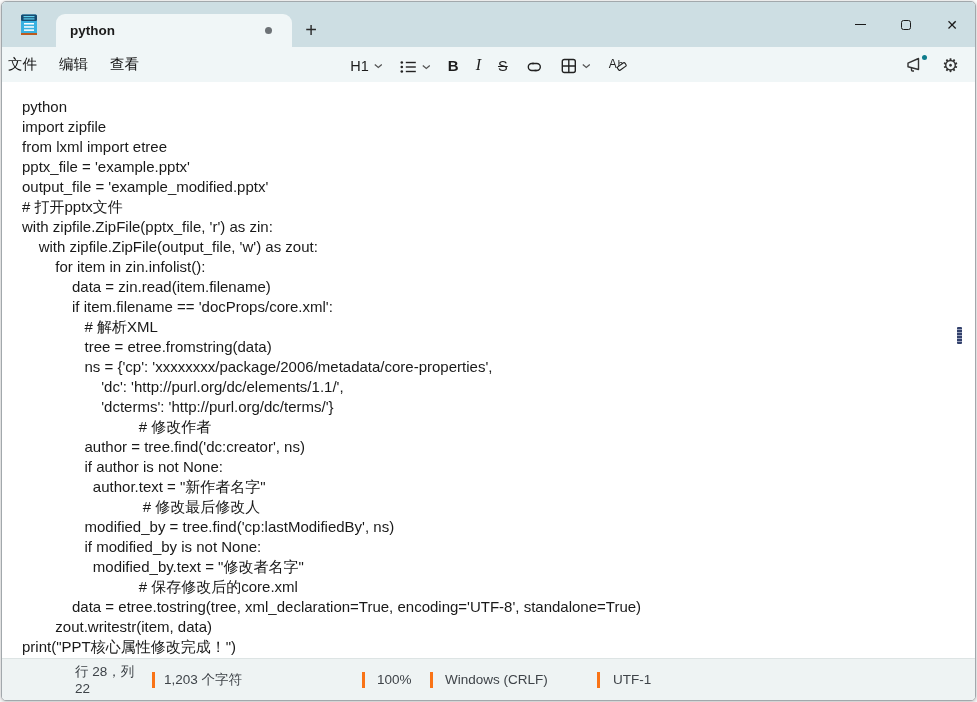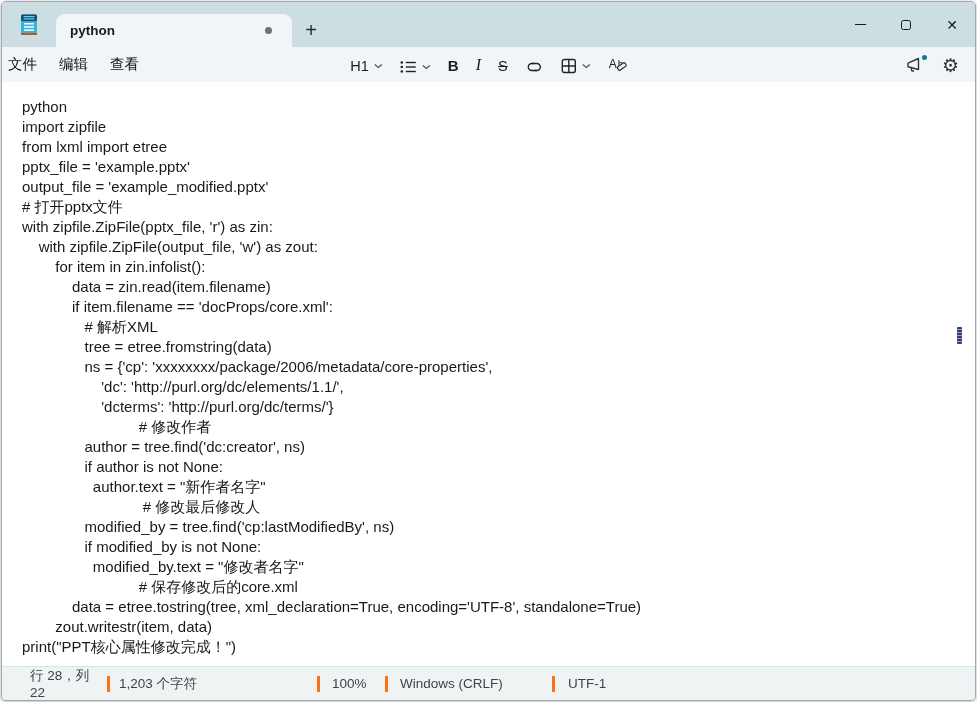--- a/index.html
+++ b/index.html
@@ -64,23 +64,23 @@
     font-family:"Liberation Sans", sans-serif;
     font-size:15px; line-height:20px; color:#191919; white-space:pre;
   }
   .scroll-mark{
     position:absolute; right:13px; top:245px; width:5px; height:17px; border-radius:1px;
     background:repeating-linear-gradient(180deg,#32406b 0 2px,#9aa2bc 2px 3px);
     cursor:pointer;
   }
   
   .statusbar{
-    height:34px; background:#eef3f3; border-top:1px solid #dde4e4;
+    height:42px; background:#eef3f3; border-top:1px solid #dde4e4;
     display:flex; align-items:center; flex-shrink:0;
-    font-size:13.5px; color:#3e4348;
+    font-size:13.5px; color:#3e4348;padding-left:45px;
   }
   .seg{ display:flex; align-items:center; height:16px; }
   .seg + .seg{ border-left:3px solid #f97316; }
   .seg1{ width:105px; padding-left:28px; }
   .seg2{ width:210px; padding-left:9px; }
   .seg3{ width:280px; padding-left:8px; }
   .seg4{ width:68px;  padding-left:12px; }
   .seg5{ width:167px; padding-left:12px; }
   .seg6{ flex:1;      padding-left:13px; }
 </style>

